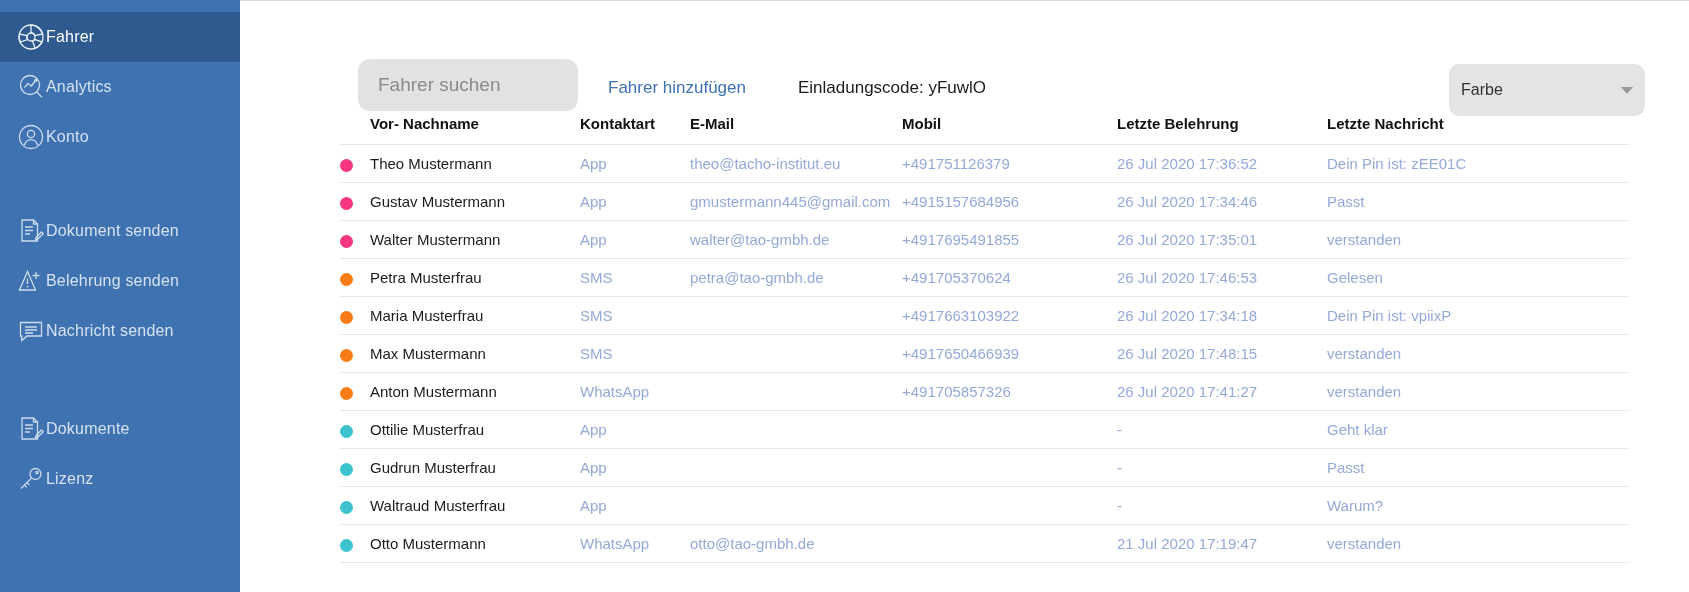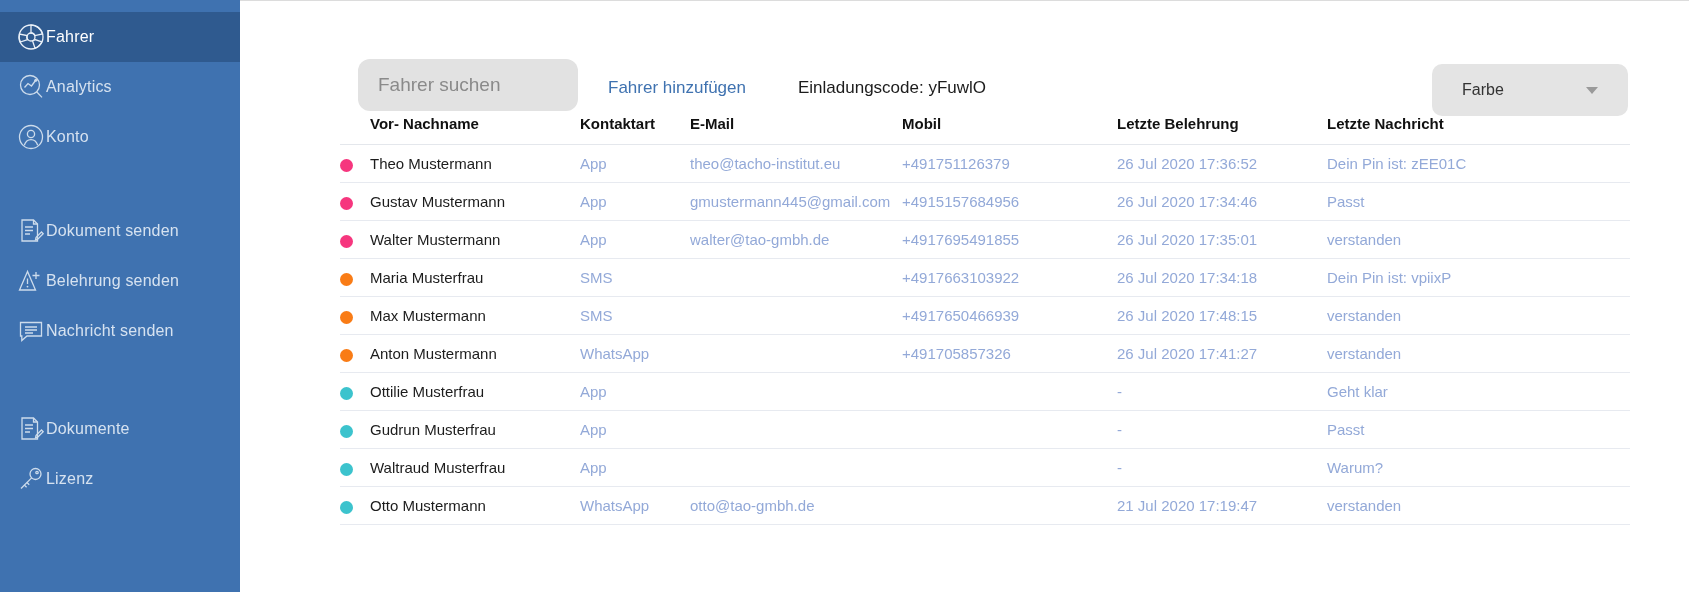--- a/index.html
+++ b/index.html
@@ -80,27 +80,27 @@
   .invite-code {
     margin-left: 52px;
     font-size: 17px;
     color: #1c1c1c;
     white-space: nowrap;
     align-self: center;
     margin-top: 6px;
   }
   .color-select {
     position: absolute;
-    right: 61px;
+    right: 44px;
     top: 63px;
     width: 196px; height: 52px;
     background: #e4e4e4;
     border-radius: 10px;
     display: flex; align-items: center;
-    padding: 0 30px;
+    padding: 0 12px;
     cursor: pointer;
   }
   .color-select .cs-label { font-size: 16px; color: #333; flex: 1 1 auto; }
   .cs-arrow {
     width: 0; height: 0;
     border-left: 6px solid transparent;
     border-right: 6px solid transparent;
     border-top: 7px solid #9a9a9a;
   }
 
@@ -301,20 +301,29 @@
               <td class="col-dot"><span class="dot" style="background: rgb(246, 54, 126);"></span></td>
               <td class="col-name name">Walter Mustermann</td>
               <td class="col-kind">App</td>
               <td class="col-mail">walter@tao-gmbh.de</td>
               <td class="col-mob">+4917695491855</td>
               <td class="col-bel">26 Jul 2020 17:35:01</td>
               <td class="col-msg">verstanden</td>
             </tr>
             <tr>
               <td class="col-dot"><span class="dot" style="background: rgb(249, 124, 22);"></span></td>
+              <td class="col-name name">Petra Musterfrau</td>
+              <td class="col-kind">SMS</td>
+              <td class="col-mail">petra@tao-gmbh.de</td>
+              <td class="col-mob">+491705370624</td>
+              <td class="col-bel">26 Jul 2020 17:46:53</td>
+              <td class="col-msg">Gelesen</td>
+            </tr>
+            <tr>
+              <td class="col-dot"><span class="dot" style="background: rgb(249, 124, 22);"></span></td>
               <td class="col-name name">Maria Musterfrau</td>
               <td class="col-kind">SMS</td>
               <td class="col-mail"></td>
               <td class="col-mob">+4917663103922</td>
               <td class="col-bel">26 Jul 2020 17:34:18</td>
               <td class="col-msg">Dein Pin ist: vpiixP</td>
             </tr>
             <tr>
               <td class="col-dot"><span class="dot" style="background: rgb(249, 124, 22);"></span></td>
               <td class="col-name name">Max Mustermann</td>

